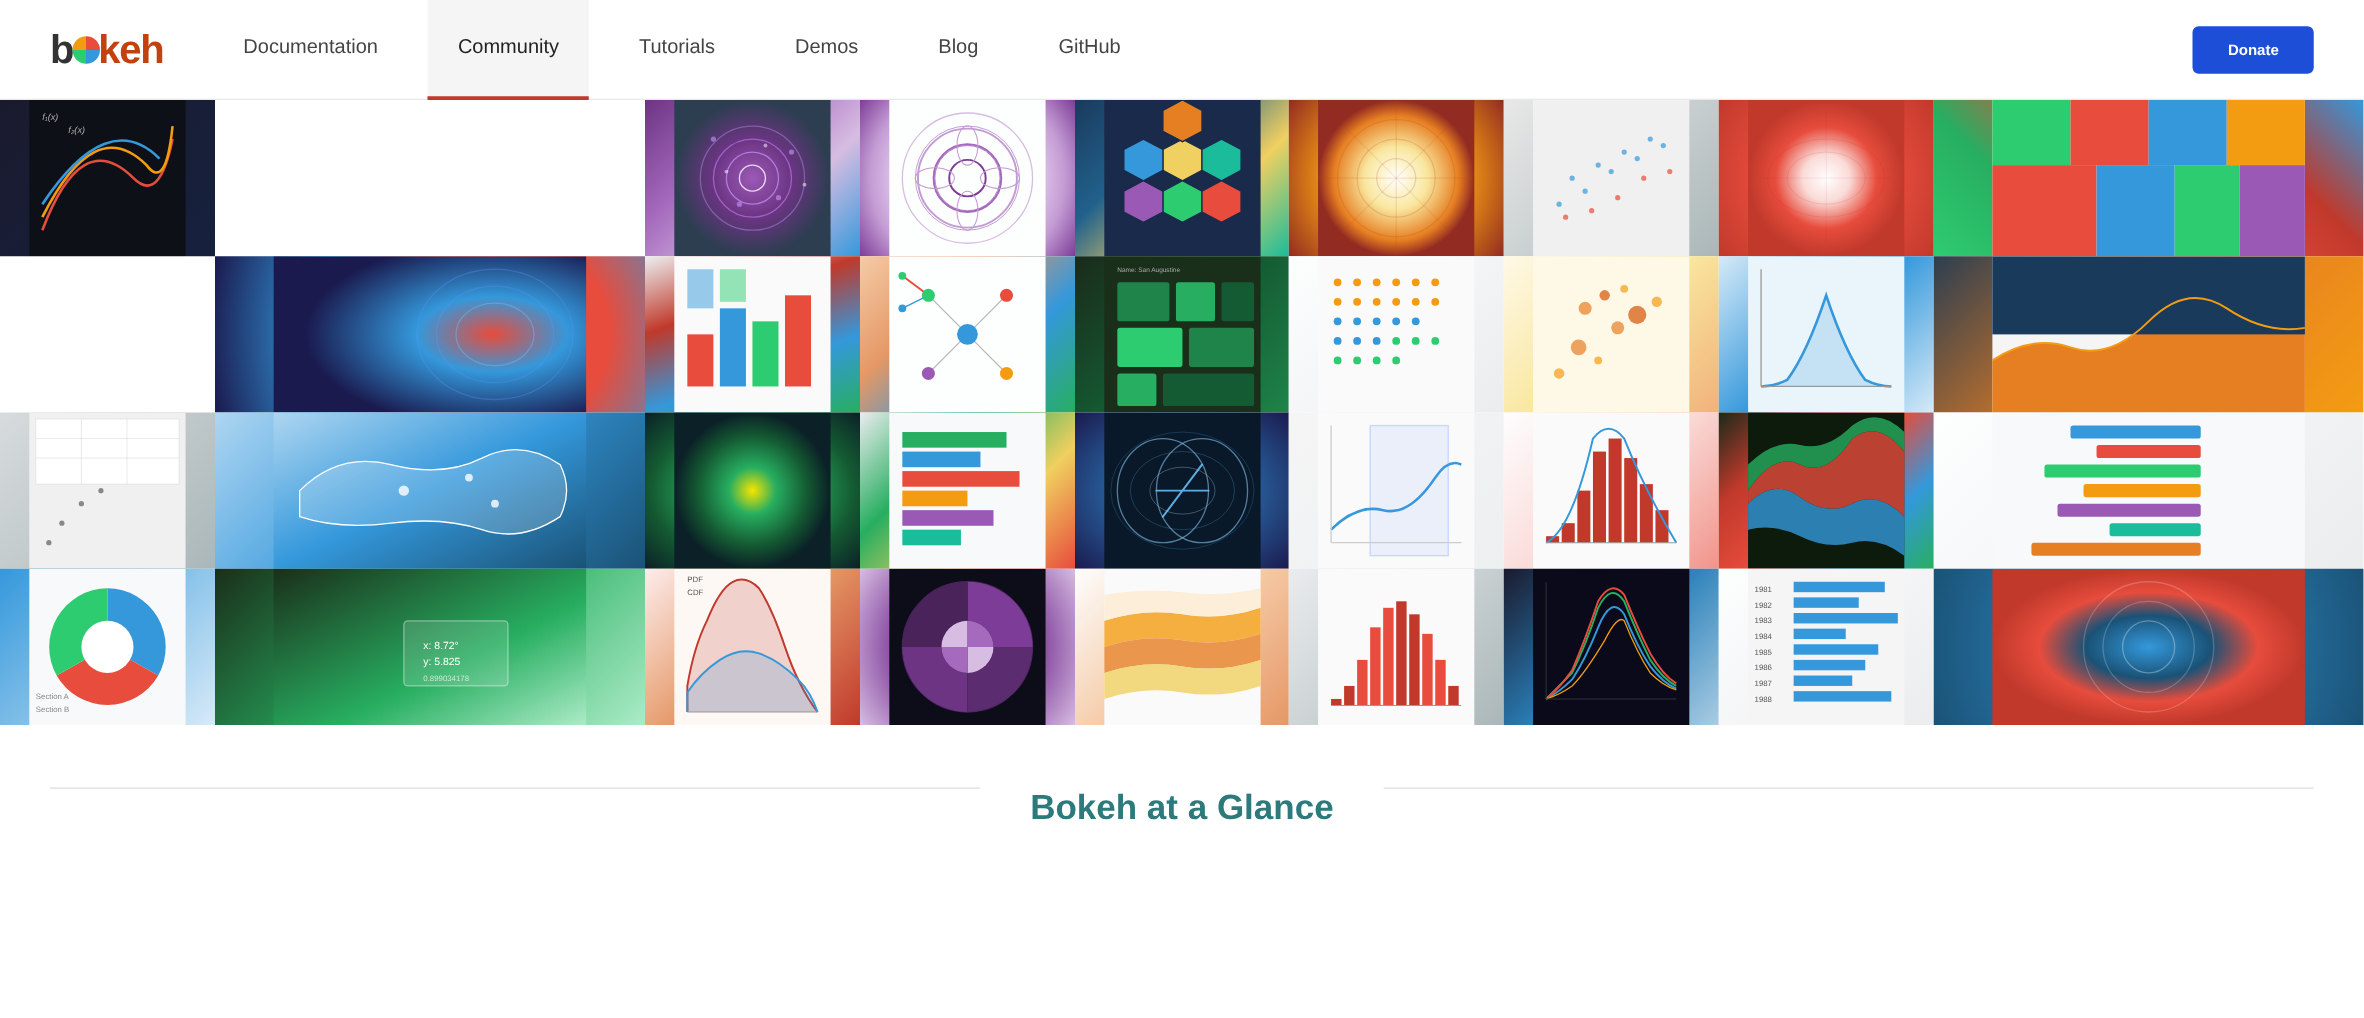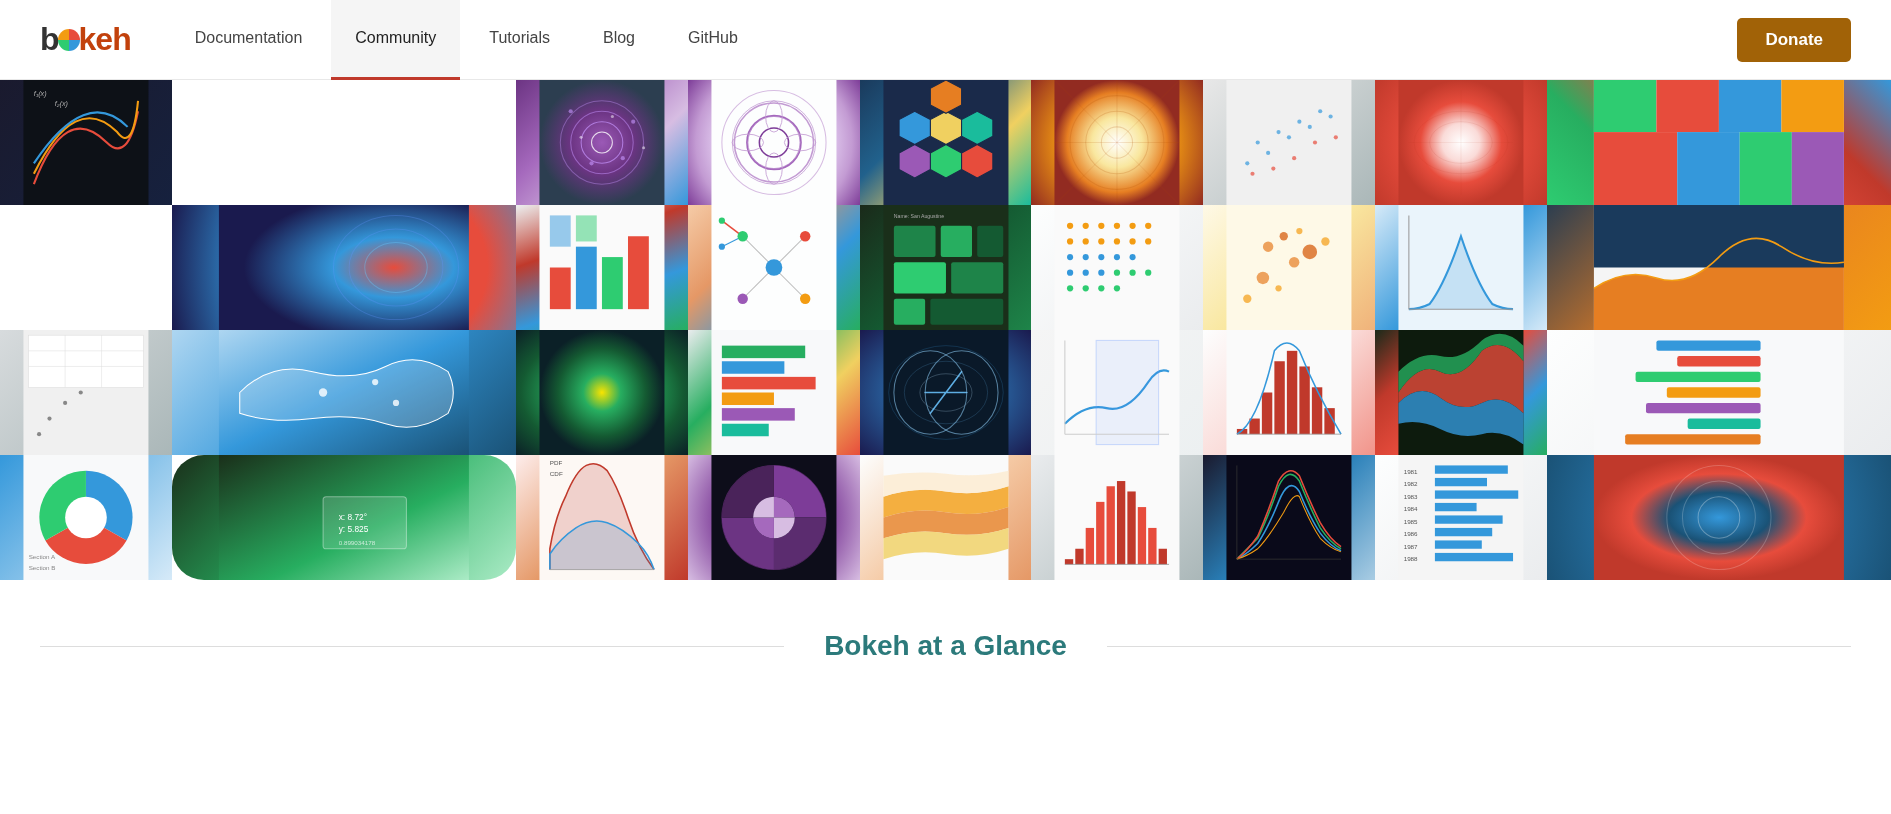--- a/index.html
+++ b/index.html
@@ -26,21 +26,21 @@
       width: 22px;
       height: 22px;
       border-radius: 50%;
       background: conic-gradient(#e74c3c 0deg 90deg, #3498db 90deg 180deg, #2ecc71 180deg 270deg, #f39c12 270deg 360deg);
       vertical-align: middle;
       margin: 0 -1px;
     }
     .nav-links {
       display: flex;
       align-items: center;
-      gap: 5px;
+      gap: 16px;
       flex: 1;
     }
     .nav-link {
       padding: 0 24px;
       height: 80px;
       display: flex;
       align-items: center;
       font-size: 16px;
       color: #444;
       text-decoration: none;
@@ -48,26 +48,26 @@
       border-bottom: 3px solid transparent;
       transition: border-color 0.2s;
     }
     .nav-link.active {
       background: #f5f5f5;
       border-bottom: 3px solid #c0392b;
       color: #222;
       font-weight: 500;
     }
     .donate-btn {
-      background: #a16207;
+      background: #1d4ed8;
       color: #fff;
       border: none;
       border-radius: 5px;
       padding: 12px 28px;
-      font-size: 17px;
+      font-size: 12px;
       font-weight: 600;
       cursor: pointer;
       margin-left: auto;
     }
 
     
     .gallery {
       display: grid;
       grid-template-columns: repeat(11, 1fr);
       grid-auto-rows: 125px;
@@ -117,34 +117,34 @@
     .g21 { background: radial-gradient(ellipse, #f9e400, #27ae60, #145a32, #0b2027); grid-column: 4 / 5; grid-row: 3; }
     .g22 { background: linear-gradient(135deg, #eaecee, #27ae60, #f0d060, #e74c3c); grid-column: 5 / 6; grid-row: 3; }
     .g23 { background: radial-gradient(ellipse at center, #3498db, #1a1a4e); grid-column: 6 / 7; grid-row: 3; }
     .g24 { background: linear-gradient(135deg, #f5f5f5, #ecf0f1); grid-column: 7 / 8; grid-row: 3; }
     .g25 { background: linear-gradient(135deg, #fdfefe, #fadbd8, #f1948a); grid-column: 8 / 9; grid-row: 3; }
     .g26 { background: linear-gradient(135deg, #1a2a1a, #c0392b, #e74c3c, #3498db, #27ae60); grid-column: 9 / 10; grid-row: 3; }
     .g27 { background: linear-gradient(135deg, #fdfefe, #eaecee); grid-column: 10 / 12; grid-row: 3; }
 
     
     .g28 { background: linear-gradient(135deg, #3498db, #85c1e9, #d6eaf8); grid-column: 1; grid-row: 4; }
-    .g29 { background: linear-gradient(135deg, #1a2f1a, #27ae60, #abebc6); grid-column: 2 / 4; grid-row: 4; border-radius: 32px; }
+    .g29 { background: linear-gradient(135deg, #1a2f1a, #27ae60, #abebc6); grid-column: 2 / 4; grid-row: 4; }
     .g30 { background: linear-gradient(135deg, #fdedec, #e59866, #c0392b); grid-column: 4 / 5; grid-row: 4; }
     .g31 { background: radial-gradient(circle, #4a235a, #7d3c98, #d7bde2); grid-column: 5 / 6; grid-row: 4; }
     .g32 { background: linear-gradient(135deg, #fdfefe, #f5cba7, #e59866); grid-column: 6 / 7; grid-row: 4; }
     .g33 { background: linear-gradient(135deg, #eaecee, #aab7b8); grid-column: 7 / 8; grid-row: 4; }
     .g34 { background: linear-gradient(135deg, #1a1a2e, #2980b9, #a9cce3); grid-column: 8 / 9; grid-row: 4; }
     .g35 { background: linear-gradient(135deg, #fdfefe, #eaecee); grid-column: 9 / 10; grid-row: 4; }
     .g36 { background: radial-gradient(circle, #3498db, #1a5276); grid-column: 10 / 12; grid-row: 4; }
 
     
     .bottom-section {
       padding: 50px 40px 30px;
       display: flex;
-      align-items: center;
+      align-items: flex-start;
       gap: 40px;
     }
     .divider-line {
       flex: 1;
       height: 1px;
       background: #ddd;
     }
     .bottom-title {
       font-size: 28px;
       font-weight: 700;
@@ -159,20 +159,21 @@
 <nav>
   <div class="logo-area">
     <span style="font-size:32px;font-weight:700;color:#333;letter-spacing:-1px;">b</span>
     <span class="logo-o"></span>
     <span style="font-size:32px;font-weight:700;color:#c2410c;letter-spacing:-1px;">keh</span>
   </div>
   <div class="nav-links">
     <a class="nav-link">Documentation</a>
     <a class="nav-link active">Community</a>
     <a class="nav-link">Tutorials</a>
+    <a class="nav-link">Demos</a>
     <a class="nav-link">Blog</a>
     <a class="nav-link">GitHub</a>
   </div>
   <button class="donate-btn">Donate</button>
 </nav>
 
 <div class="gallery">
 
   <div class="gallery-item g1">
     <div class="inner">

